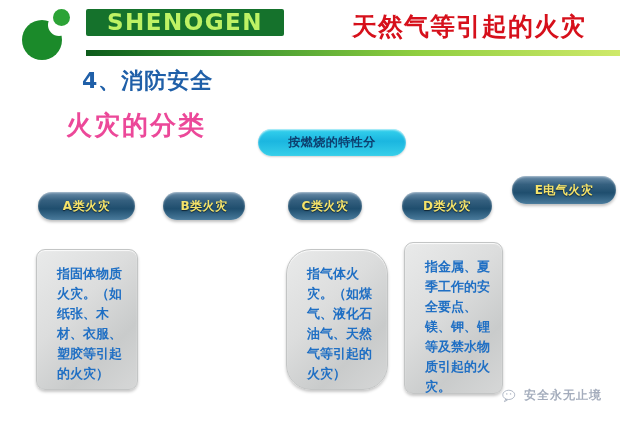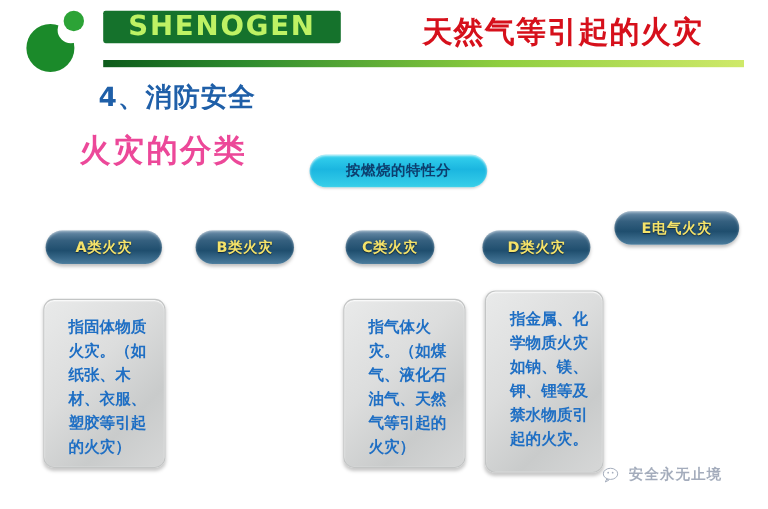--- a/index.html
+++ b/index.html
@@ -257,26 +257,26 @@
 
   <div class="cat-pill" style="left:512px; top:176px; width:104px;">
     <div class="cat-pill-label">E电气火灾</div>
   </div>
 
   <div class="content-box" style="left:36px; top:249px; width:102px; height:141px;">
     <div class="content-box-text">指固体物质火灾。（如纸张、木材、衣服、塑胶等引起的火灾）</div>
   </div>
 
 
-  <div class="content-box" style="left:286px; top:249px; width:102px; height:141px;">
+  <div class="content-box" style="left:286px; top:249px; width:102px; height:141px;border-radius:25px;">
     <div class="content-box-text">指气体火灾。（如煤气、液化石油气、天然气等引起的火灾）</div>
   </div>
 
   <div class="content-box" style="left:404px; top:242px; width:99px; height:152px;">
-    <div class="content-box-text">指金属、化学物质火灾如钠、镁、钾、锂等及禁水物质引起的火灾。</div>
+    <div class="content-box-text">指金属、夏季工作的安全要点、镁、钾、锂等及禁水物质引起的火灾。</div>
   </div>
 
 
   <div id="watermark">
     <svg id="watermark-icon" viewBox="0 0 24 18">
       <ellipse cx="9" cy="7.5" rx="8" ry="6.2" fill="none" stroke="#5a6a86" stroke-width="1.1"></ellipse>
       <path d="M5 13 L3.2 16.5 L7 14.6 Z" fill="none" stroke="#5a6a86" stroke-width="1.1"></path>
       <circle cx="6.4" cy="6.2" r="0.95" fill="#5a6a86"></circle>
       <circle cx="11.4" cy="6.2" r="0.95" fill="#5a6a86"></circle>
     </svg>

